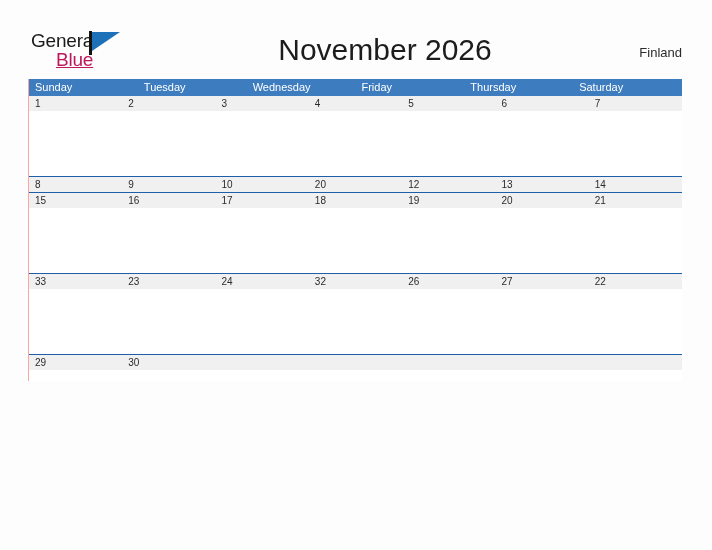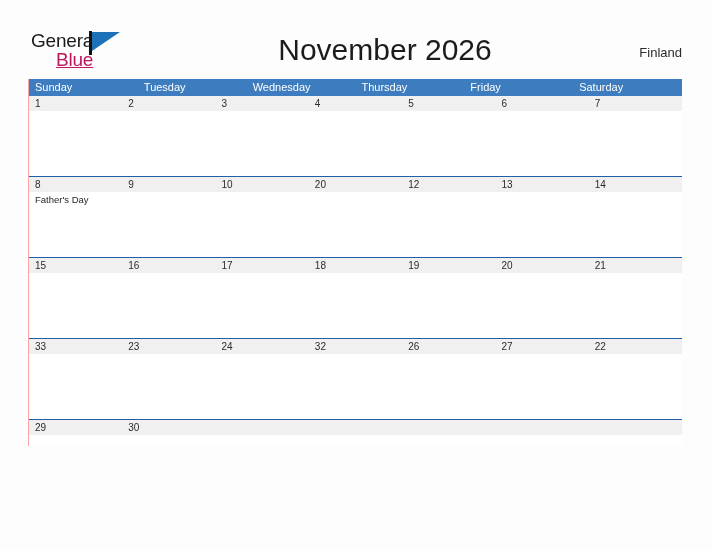--- a/index.html
+++ b/index.html
@@ -202,22 +202,22 @@
     <div class="locale">Finland</div>
 
   </div>
 
   <div class="calendar">
 
     <div class="weekday-row">
       <div class="weekday-cell">Sunday</div>
       <div class="weekday-cell">Tuesday</div>
       <div class="weekday-cell">Wednesday</div>
+      <div class="weekday-cell">Friday</div>
       <div class="weekday-cell">Thursday</div>
-      <div class="weekday-cell">Friday</div>
       <div class="weekday-cell">Saturday</div>
     </div>
 
     <div class="week-row first">
       <div class="date-band">
         <div class="date-cell">1</div>
         <div class="date-cell">2</div>
         <div class="date-cell">3</div>
         <div class="date-cell">4</div>
         <div class="date-cell">5</div>
@@ -252,43 +252,20 @@
     <div class="week-row">
       <div class="date-band">
         <div class="date-cell">8</div>
         <div class="date-cell">9</div>
         <div class="date-cell">10</div>
         <div class="date-cell">20</div>
         <div class="date-cell">12</div>
         <div class="date-cell">13</div>
         <div class="date-cell">14</div>
       </div>
-      <div class="event-band">
-        <div class="event-cell">
-            <span class="event-text">Father's Day</span>
-          </div>
-        <div class="event-cell">
-            <span class="event-text"></span>
-          </div>
-        <div class="event-cell">
-            <span class="event-text"></span>
-          </div>
-        <div class="event-cell">
-            <span class="event-text"></span>
-          </div>
-        <div class="event-cell">
-            <span class="event-text"></span>
-          </div>
-        <div class="event-cell">
-            <span class="event-text"></span>
-          </div>
-        <div class="event-cell">
-            <span class="event-text"></span>
-          </div>
-      </div>
     </div>
 
     <div class="week-row">
       <div class="date-band">
         <div class="date-cell">15</div>
         <div class="date-cell">16</div>
         <div class="date-cell">17</div>
         <div class="date-cell">18</div>
         <div class="date-cell">19</div>
         <div class="date-cell">20</div>

